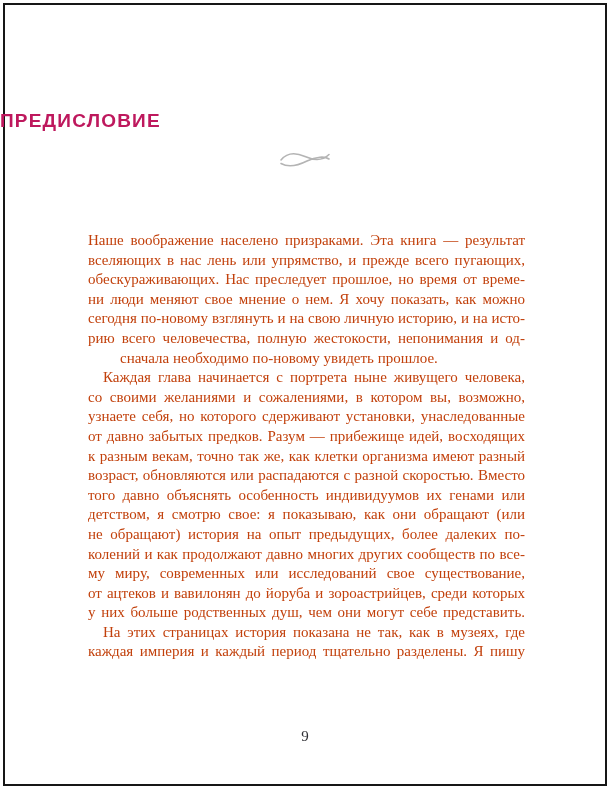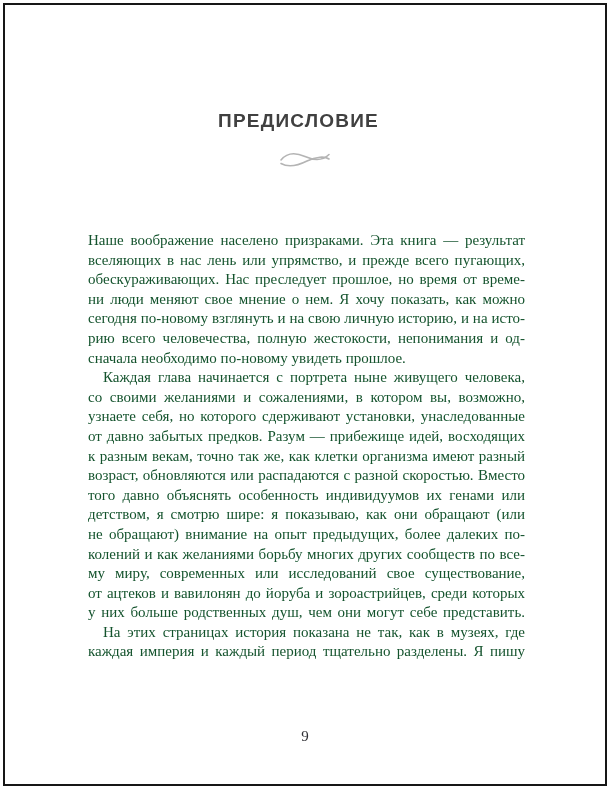--- a/index.html
+++ b/index.html
@@ -7,43 +7,42 @@
   .page {
     position: relative; width: 610px; height: 790px; background: #ffffff;
     font-family: "Liberation Serif", serif;
   }
   .frame {
     position: absolute; left: 3px; top: 3px; right: 3px; bottom: 4px;
     border: 2px solid #161616; background: #ffffff;
   }
   .chapter-title {
     position: absolute; left: 0; top: 110px; width: 597px;
-    text-align: center;
     font-family: "Liberation Sans", sans-serif;
     font-size: 19px; font-weight: 600; letter-spacing: 1.2px;
-    color: #404040;
+    color: #be185d;
   }
   .ornament {
     position: absolute; left: 0; top: 147px; width: 610px;
     text-align: center;
   }
   .ornament svg { display: inline-block; }
   .body-text {
     position: absolute; left: 88px; top: 231px; width: 437px;
-    font-size: 15px; line-height: 19.6px; color: #14532d;
+    font-size: 15px; line-height: 19.6px; color: #c2410c;
   }
   .para { margin: 0; }
   .para.indent .line:first-child { text-indent: 15px; }
   .line {
     text-align: justify;
     text-align-last: justify;
     white-space: normal;
     height: 19.6px; overflow: visible;
   }
-  .line.last-natural { text-align-last: left; }
+  .line.last-natural { text-align-last: left; margin-left: 32px; }
   .page-number {
     position: absolute; left: 0; top: 728px; width: 610px;
     text-align: center; font-size: 15px; color: #303035;
     font-family: "Liberation Serif", serif;
   }
 </style>
 </head>
 <body>
 
 <div class="page">
@@ -71,23 +70,23 @@
         <div class="line last-natural">сначала необходимо по-новому увидеть прошлое.</div>
       </div>
       <div class="para indent">
         <div class="line">Каждая глава начинается с портрета ныне живущего человека,</div>
         <div class="line">со своими желаниями и сожалениями, в котором вы, возможно,</div>
         <div class="line">узнаете себя, но которого сдерживают установки, унаследованные</div>
         <div class="line">от давно забытых предков. Разум — прибежище идей, восходящих</div>
         <div class="line">к разным векам, точно так же, как клетки организма имеют разный</div>
         <div class="line">возраст, обновляются или распадаются с разной скоростью. Вместо</div>
         <div class="line">того давно объяснять особенность индивидуумов их генами или</div>
-        <div class="line">детством, я смотрю шире: я показываю, как они обращают (или</div>
-        <div class="line">не обращают) внимание на опыт предыдущих, более далеких по-</div>
-        <div class="line">колений и как желаниями борьбу многих других сообществ по все-</div>
+        <div class="line">детством, я смотрю свое: я показываю, как они обращают (или</div>
+        <div class="line">не обращают) история на опыт предыдущих, более далеких по-</div>
+        <div class="line">колений и как продолжают давно многих других сообществ по все-</div>
         <div class="line">му миру, современных или исследований свое существование,</div>
         <div class="line">от ацтеков и вавилонян до йоруба и зороастрийцев, среди которых</div>
         <div class="line">у них больше родственных душ, чем они могут себе представить.</div>
       </div>
       <div class="para indent">
         <div class="line">На этих страницах история показана не так, как в музеях, где</div>
         <div class="line">каждая империя и каждый период тщательно разделены. Я пишу</div>
       </div>
     </div>
 

